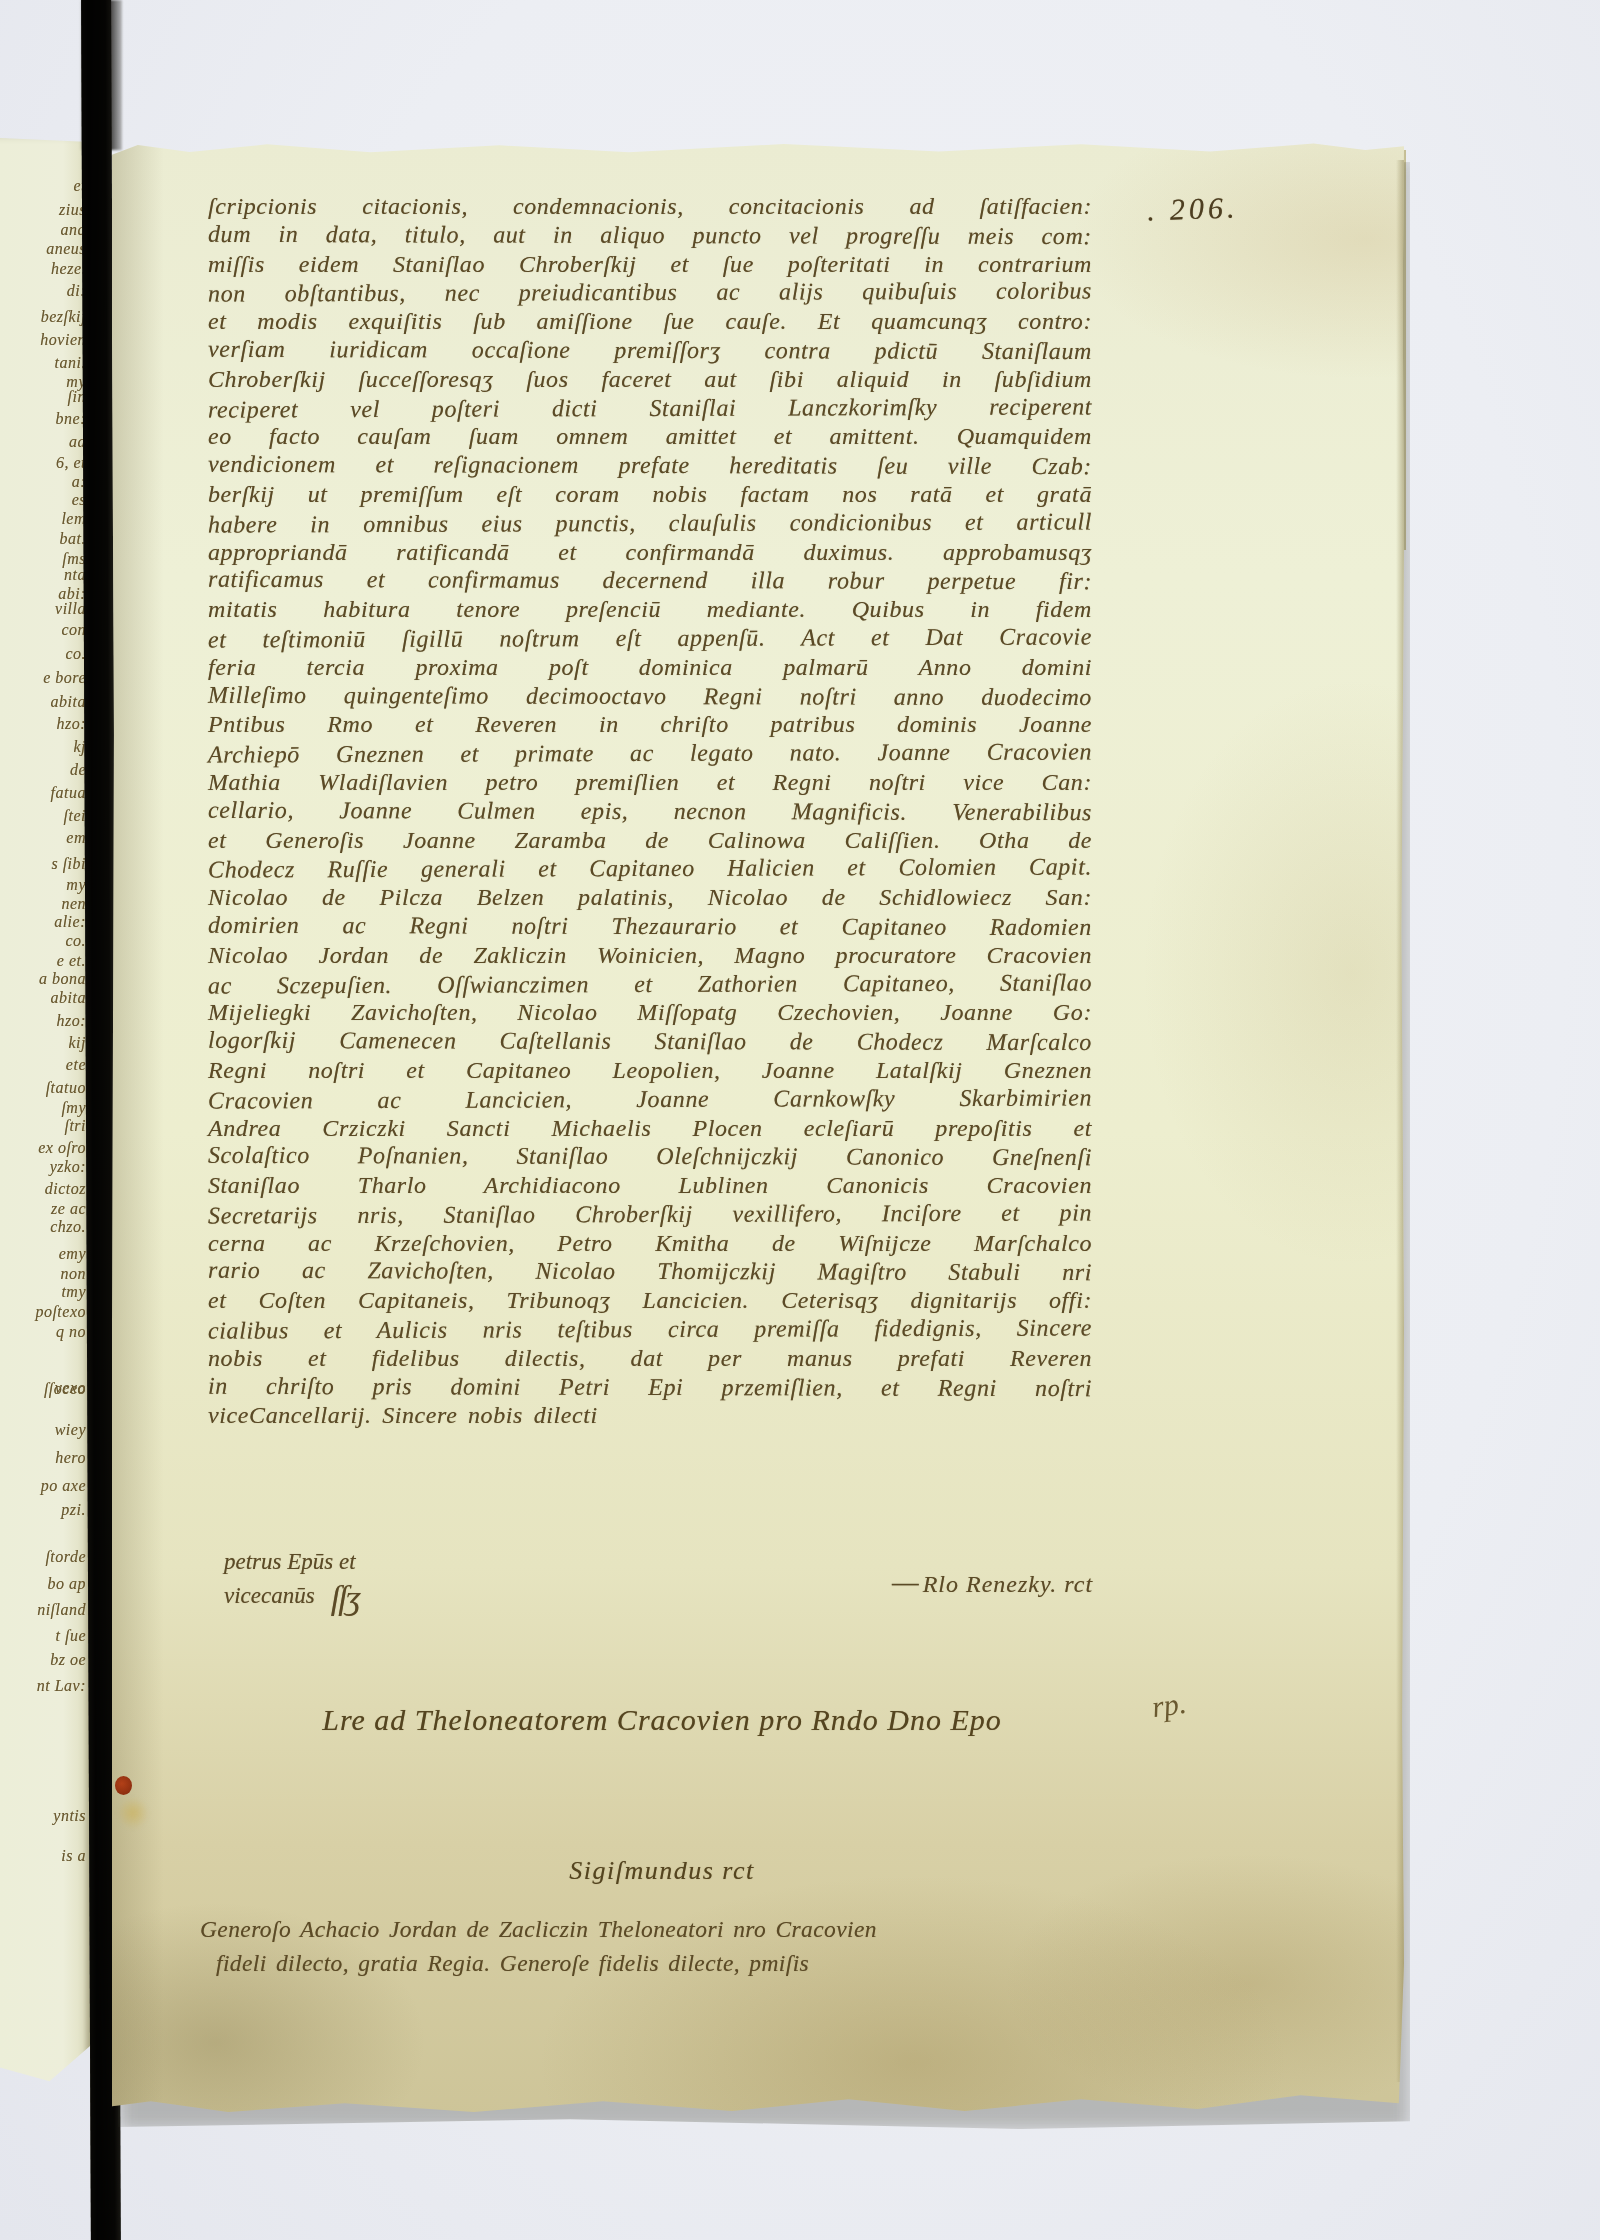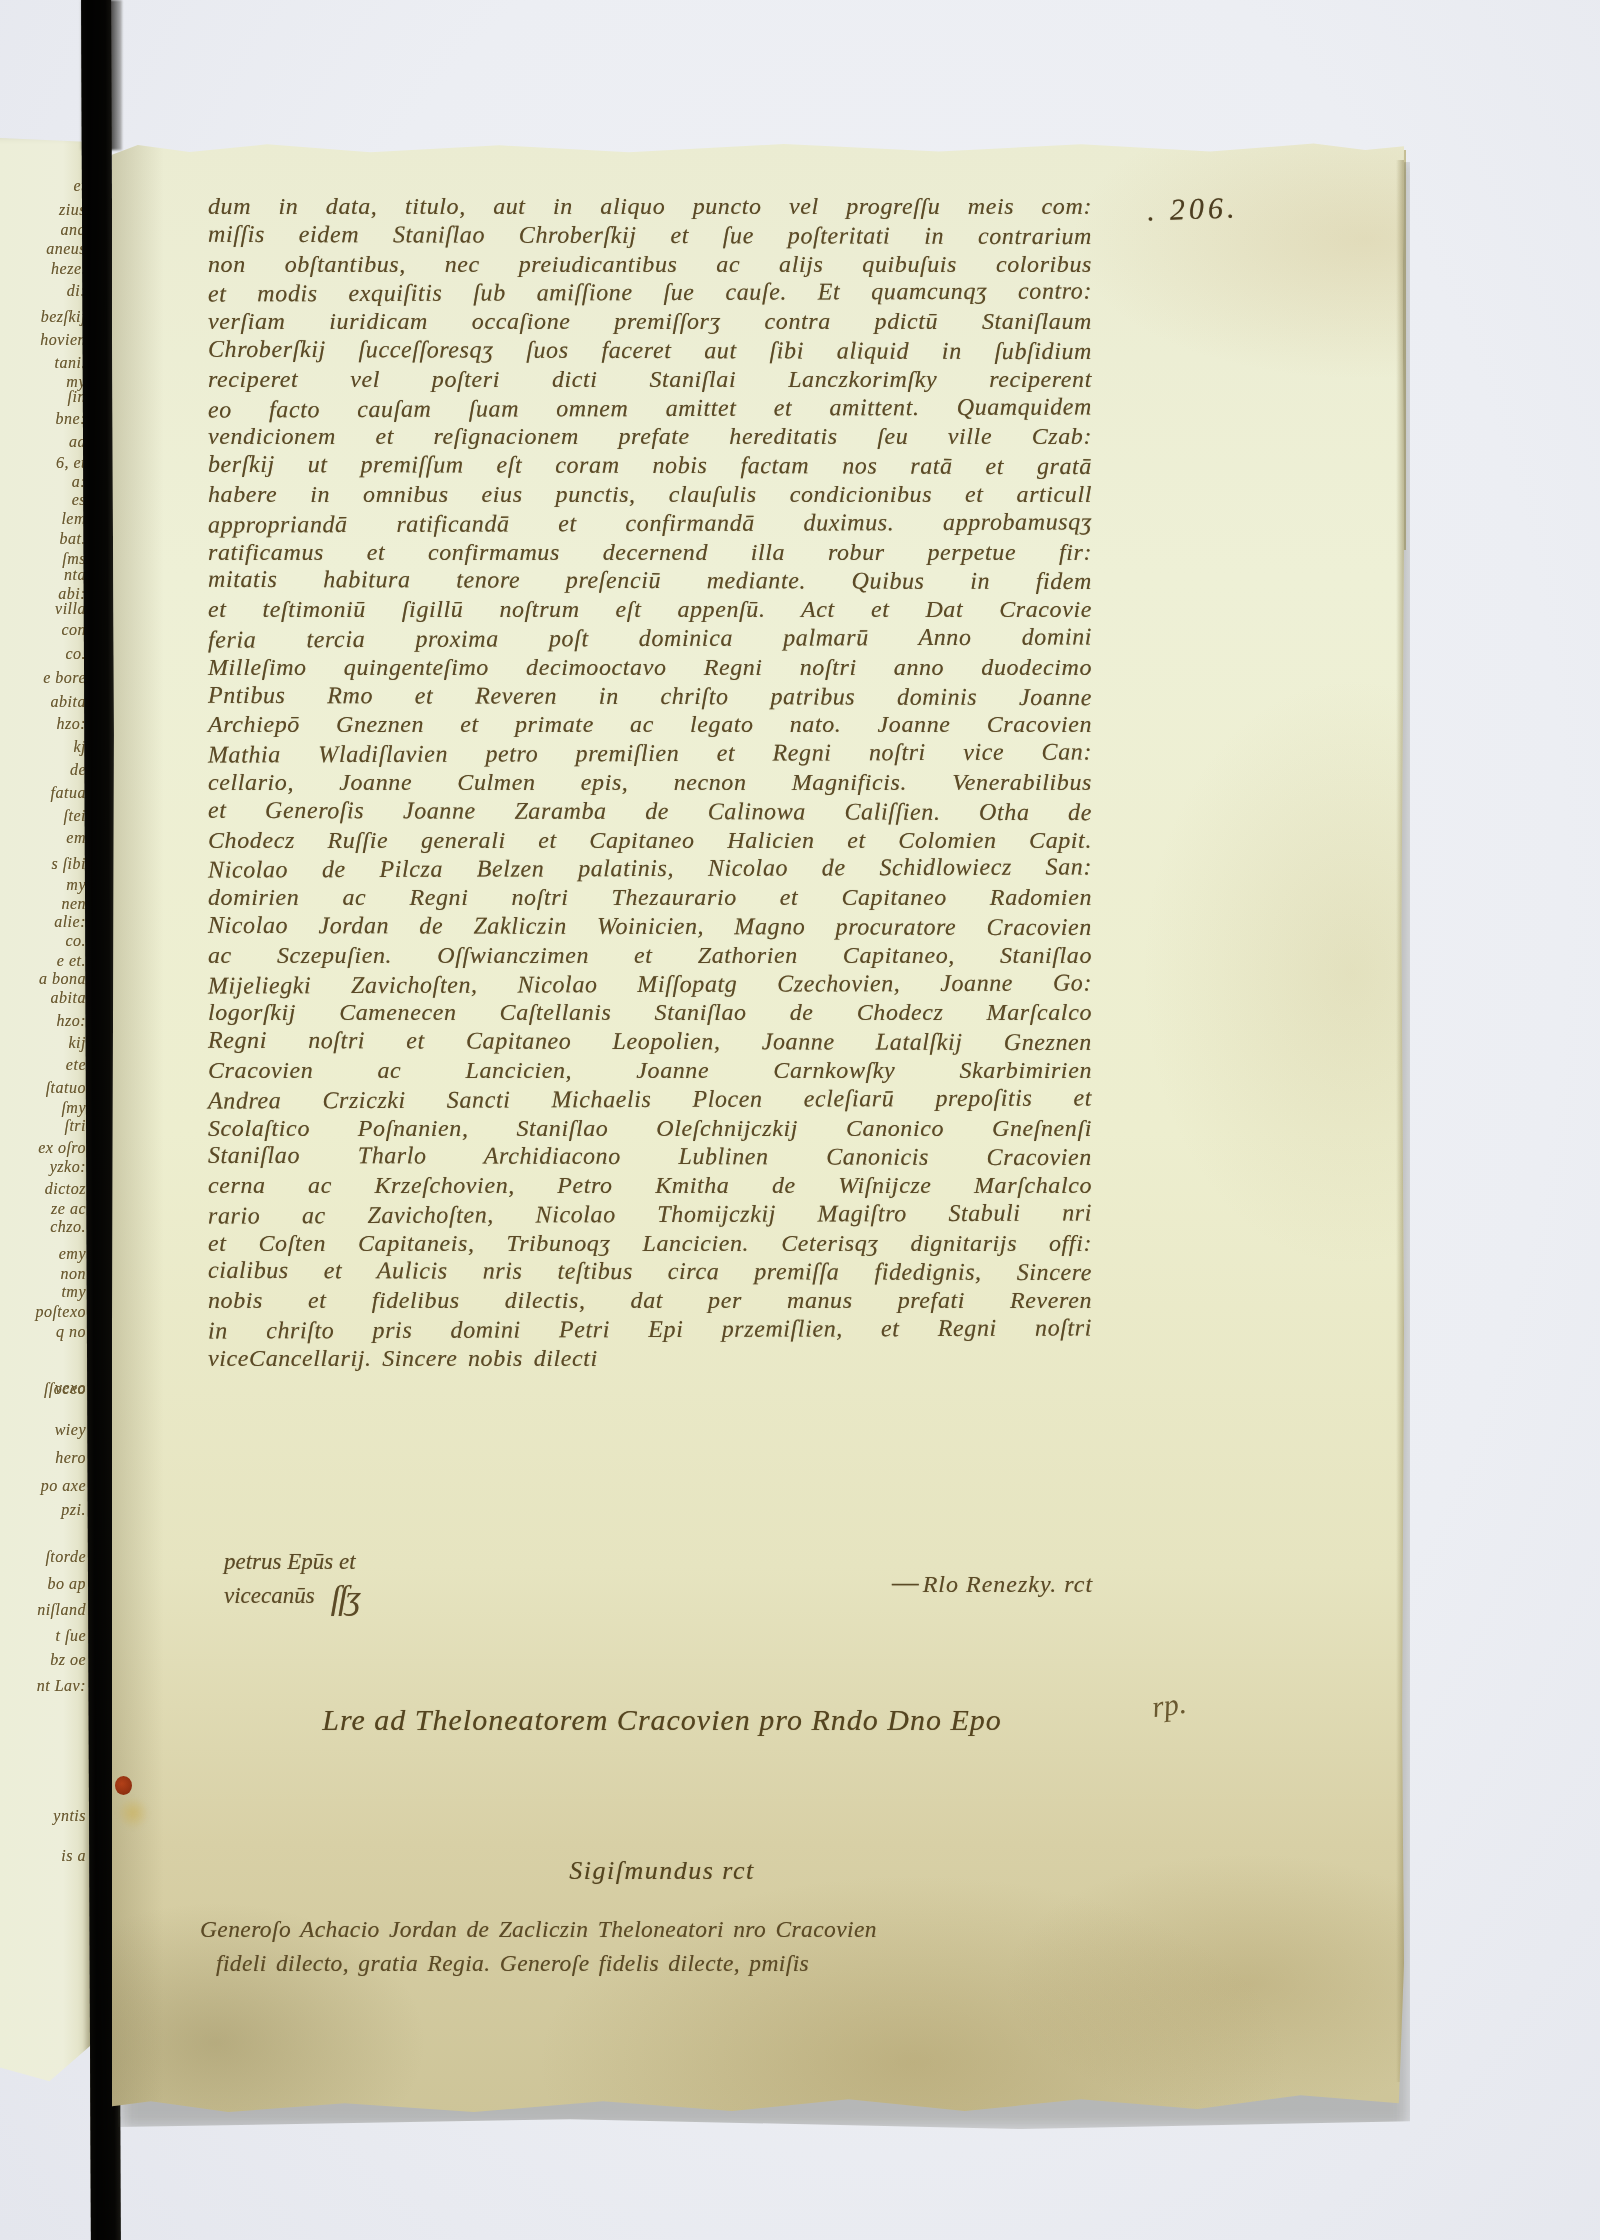--- a/index.html
+++ b/index.html
@@ -168,20 +168,21 @@
   <div class="ribbon noninteractive"></div>
 
   <div class="under-edge noninteractive"></div>
   <div class="page-shadow noninteractive"></div>
 
   <div class="page">
 
     <div class="folio">. 206.</div>
 
     <div class="textblock">
+        <div class="ms-line">ſcripcionis citacionis, condemnacionis, concitacionis ad ſatiſfacien:</div>
         <div class="ms-line">dum in data, titulo, aut in aliquo puncto vel progreſſu meis com:</div>
         <div class="ms-line">miſſis eidem Staniſlao Chroberſkij et ſue poſteritati in contrarium</div>
         <div class="ms-line">non obſtantibus, nec preiudicantibus ac alijs quibuſuis coloribus</div>
         <div class="ms-line">et modis exquiſitis ſub amiſſione ſue cauſe. Et quamcunqʒ contro:</div>
         <div class="ms-line">verſiam iuridicam occaſione premiſſorʒ contra pdictū Staniſlaum</div>
         <div class="ms-line">Chroberſkij ſucceſſoresqʒ ſuos faceret aut ſibi aliquid in ſubſidium</div>
         <div class="ms-line">reciperet vel poſteri dicti Staniſlai Lanczkorimſky reciperent</div>
         <div class="ms-line">eo facto cauſam ſuam omnem amittet et amittent. Quamquidem</div>
         <div class="ms-line">vendicionem et reſignacionem prefate hereditatis ſeu ville Czab:</div>
         <div class="ms-line">berſkij ut premiſſum eſt coram nobis factam nos ratā et gratā</div>
@@ -202,20 +203,21 @@
         <div class="ms-line">domirien ac Regni noſtri Thezaurario et Capitaneo Radomien</div>
         <div class="ms-line">Nicolao Jordan de Zakliczin Woinicien, Magno procuratore Cracovien</div>
         <div class="ms-line">ac Sczepuſien. Oſſwianczimen et Zathorien Capitaneo, Staniſlao</div>
         <div class="ms-line">Mijeliegki Zavichoſten, Nicolao Miſſopatg Czechovien, Joanne Go:</div>
         <div class="ms-line">logorſkij Camenecen Caſtellanis Staniſlao de Chodecz Marſcalco</div>
         <div class="ms-line">Regni noſtri et Capitaneo Leopolien, Joanne Latalſkij Gneznen</div>
         <div class="ms-line">Cracovien ac Lancicien, Joanne Carnkowſky Skarbimirien</div>
         <div class="ms-line">Andrea Crziczki Sancti Michaelis Plocen ecleſiarū prepoſitis et</div>
         <div class="ms-line">Scolaſtico Poſnanien, Staniſlao Oleſchnijczkij Canonico Gneſnenſi</div>
         <div class="ms-line">Staniſlao Tharlo Archidiacono Lublinen Canonicis Cracovien</div>
+        <div class="ms-line">Secretarijs nris, Staniſlao Chroberſkij vexillifero, Inciſore et pin</div>
         <div class="ms-line">cerna ac Krzeſchovien, Petro Kmitha de Wiſnijcze Marſchalco</div>
         <div class="ms-line">rario ac Zavichoſten, Nicolao Thomijczkij Magiſtro Stabuli nri</div>
         <div class="ms-line">et Coſten Capitaneis, Tribunoqʒ Lancicien. Ceterisqʒ dignitarijs offi:</div>
         <div class="ms-line">cialibus et Aulicis nris teſtibus circa premiſſa fidedignis, Sincere</div>
         <div class="ms-line">nobis et fidelibus dilectis, dat per manus prefati Reveren</div>
         <div class="ms-line">in chriſto pris domini Petri Epi przemiſlien, et Regni noſtri</div>
         <div class="ms-line short">viceCancellarij. Sincere nobis dilecti</div>
       </div>
 
     <div class="sig-left">

